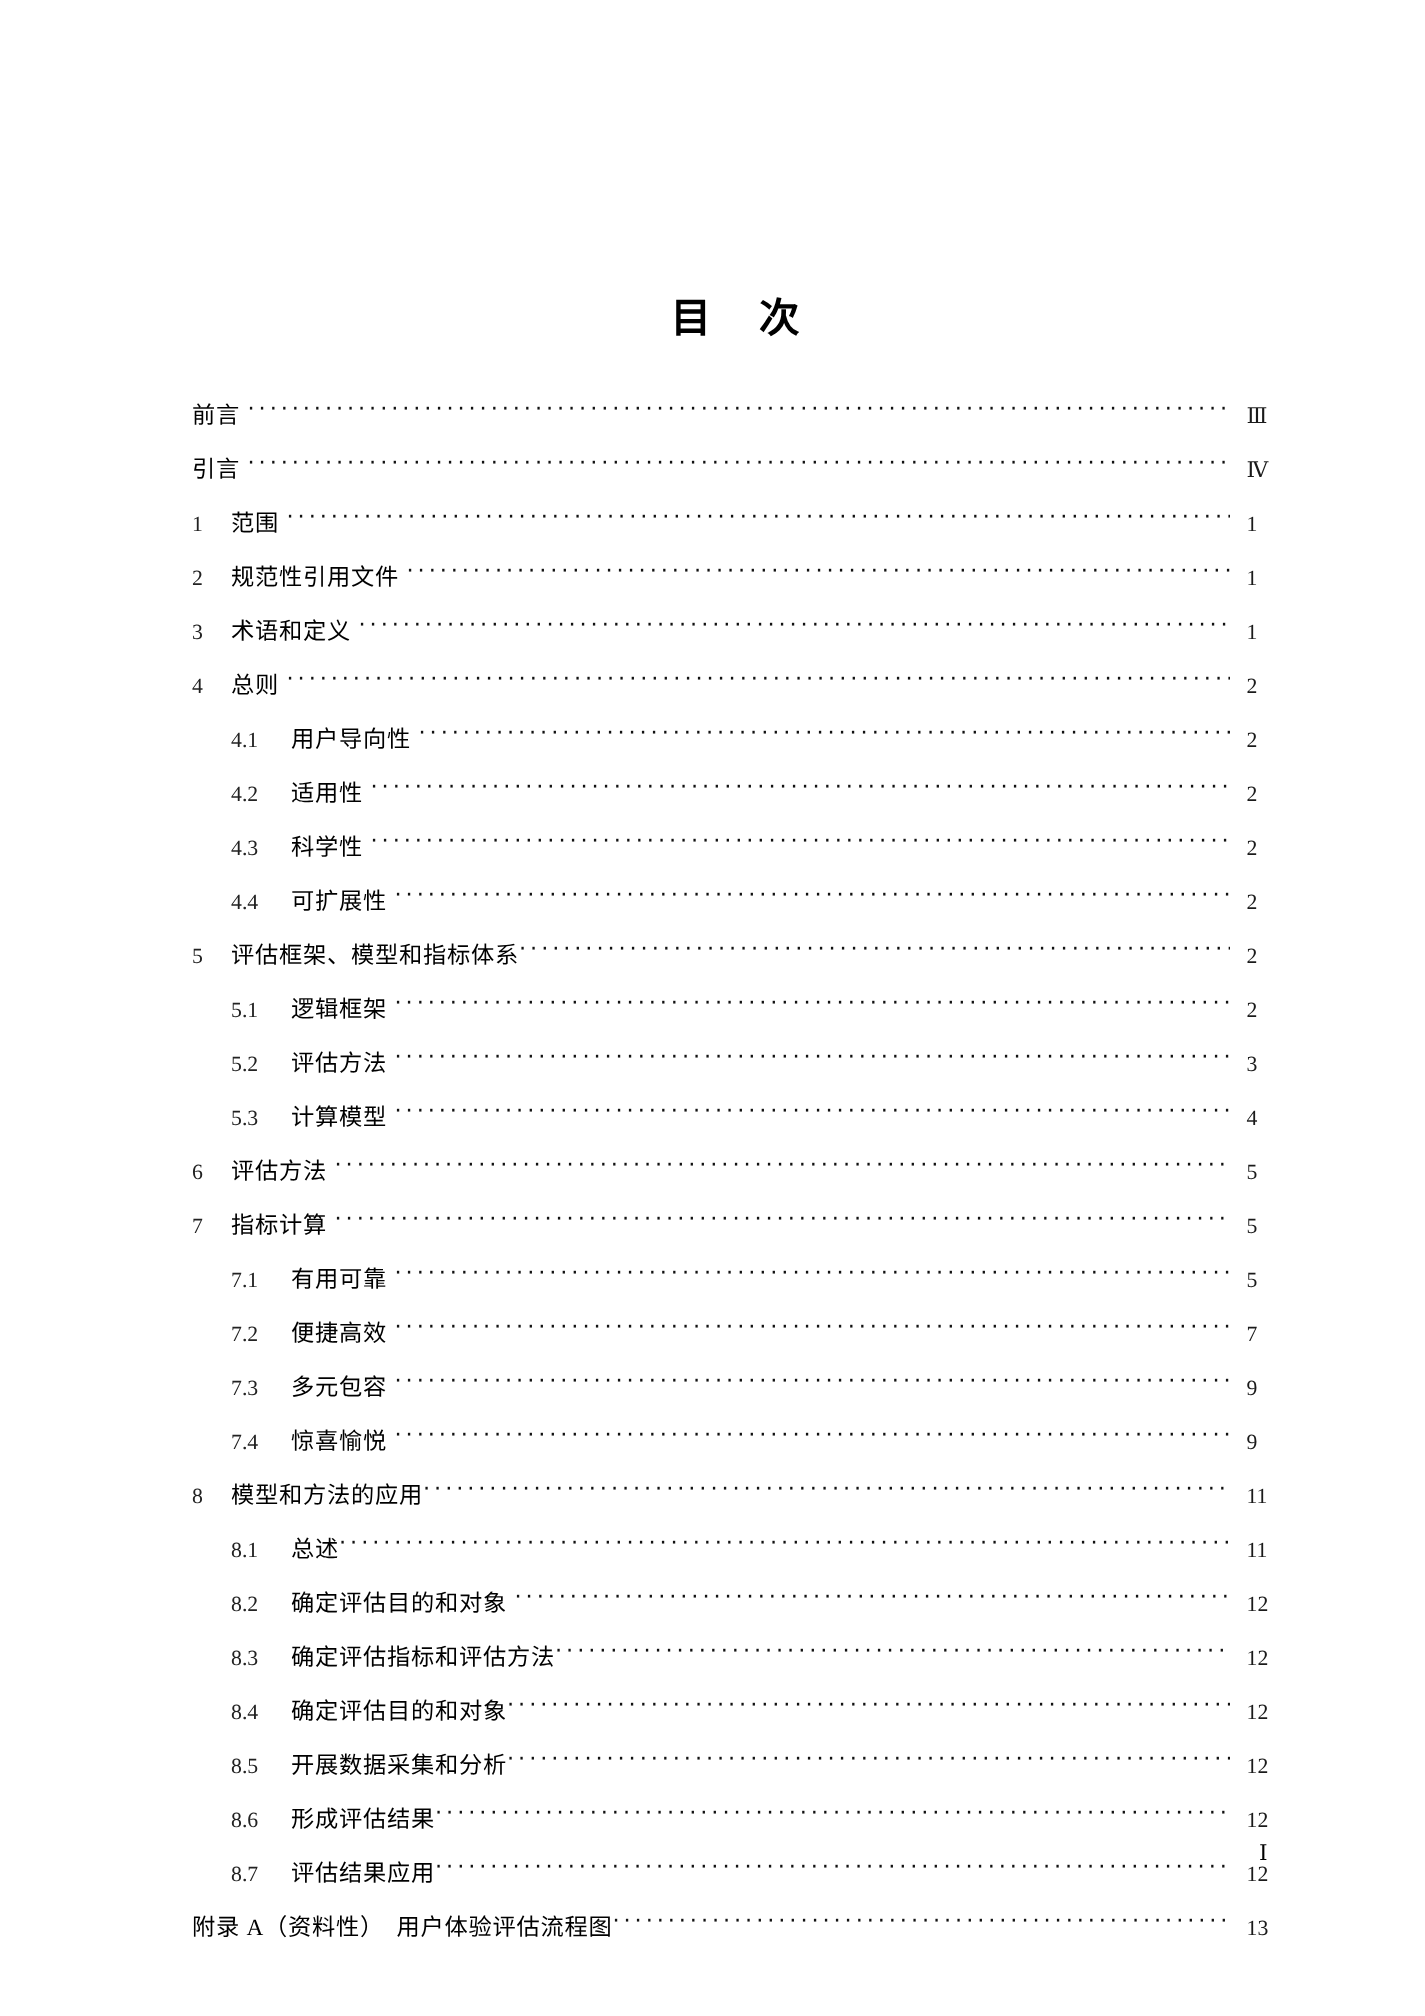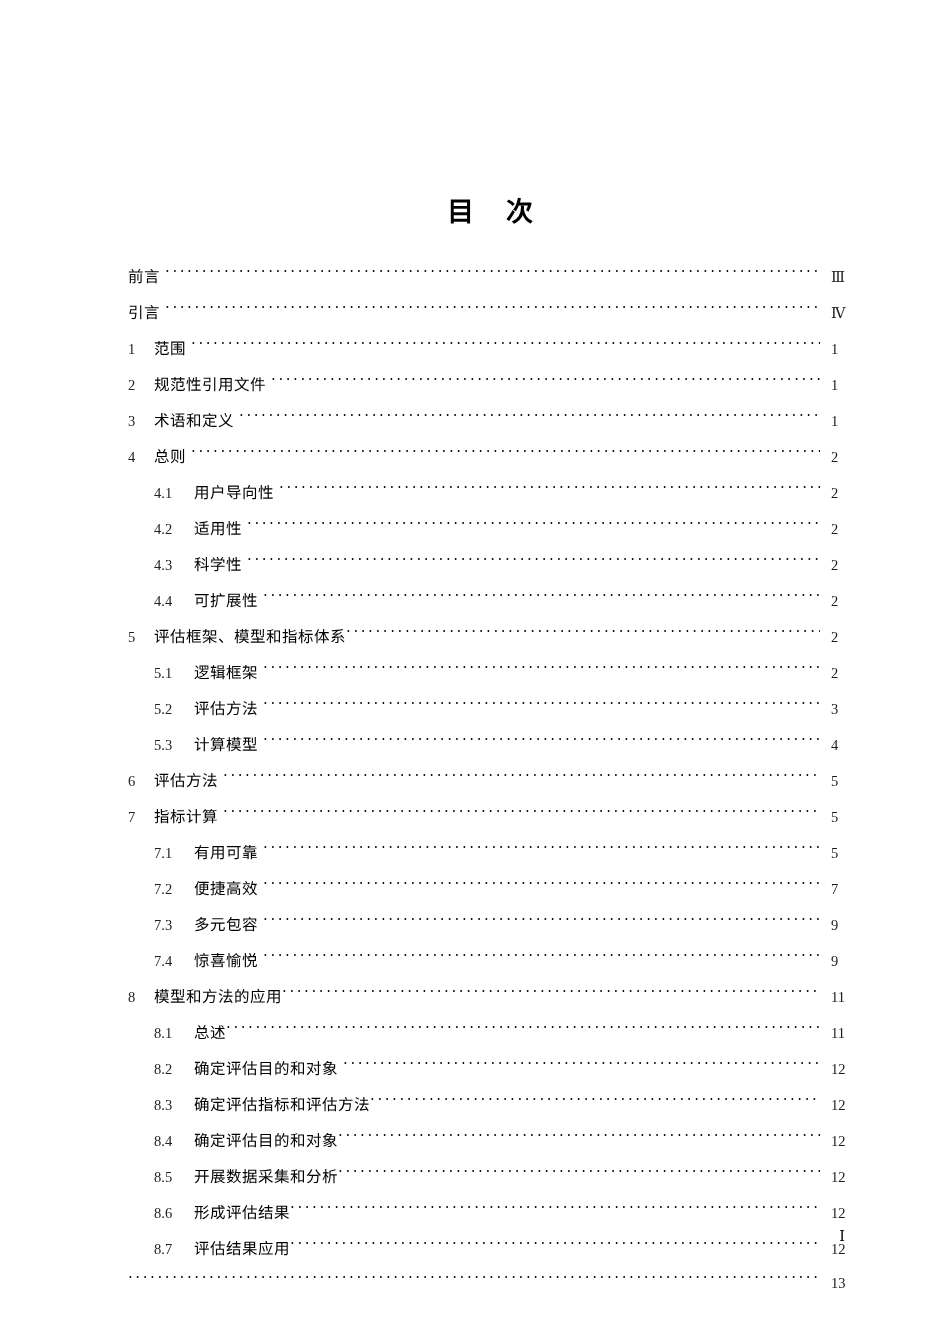--- a/index.html
+++ b/index.html
@@ -316,20 +316,21 @@
         <span class="toc-page">12</span>
       </div>
       <div class="toc-row lvl1 tight">
         <span class="toc-num">8.7</span>
         <span class="toc-label">评估结果应用</span>
         <span class="toc-dots"></span>
         <span class="toc-page">12</span>
       </div>
       <div class="toc-row lvlp tight">
         <span class="toc-num"></span>
+        <span class="toc-label">附录 A（资料性）　用户体验评估流程图</span>
         <span class="toc-dots"></span>
         <span class="toc-page">13</span>
       </div>
     </div>
 
   <div class="folio">Ⅰ</div>
 
 </div>
 
 </body></html>

